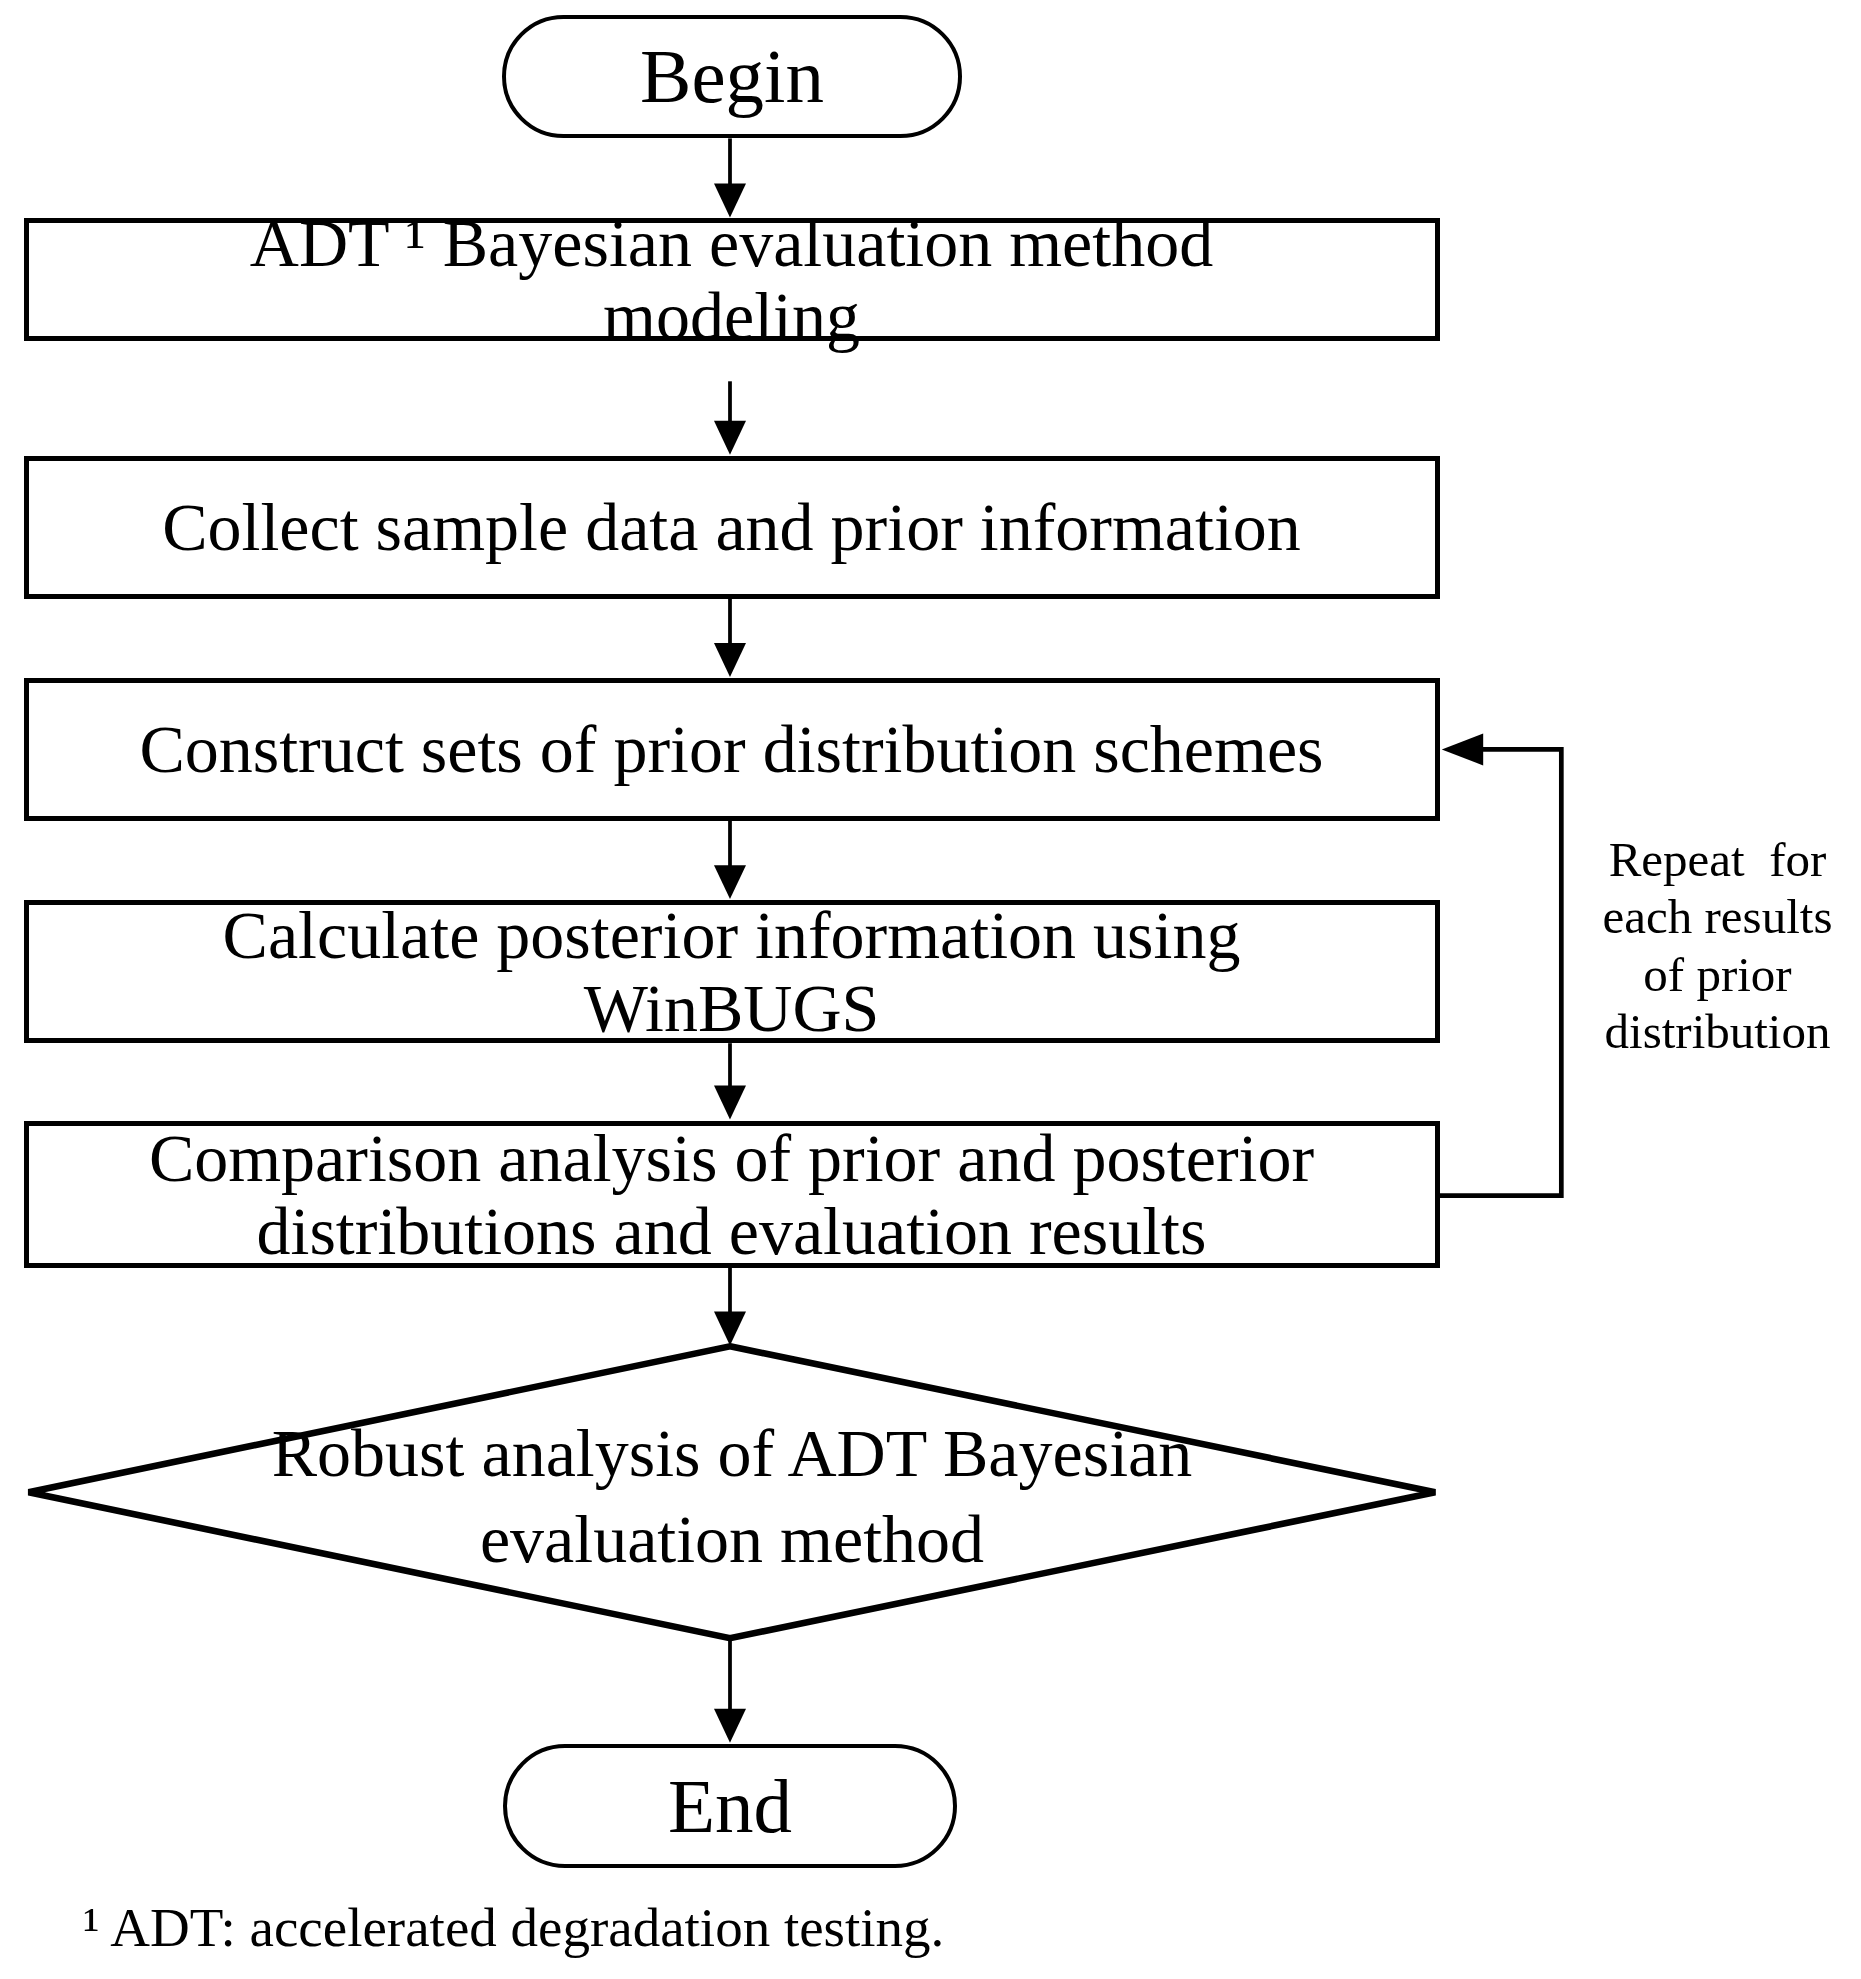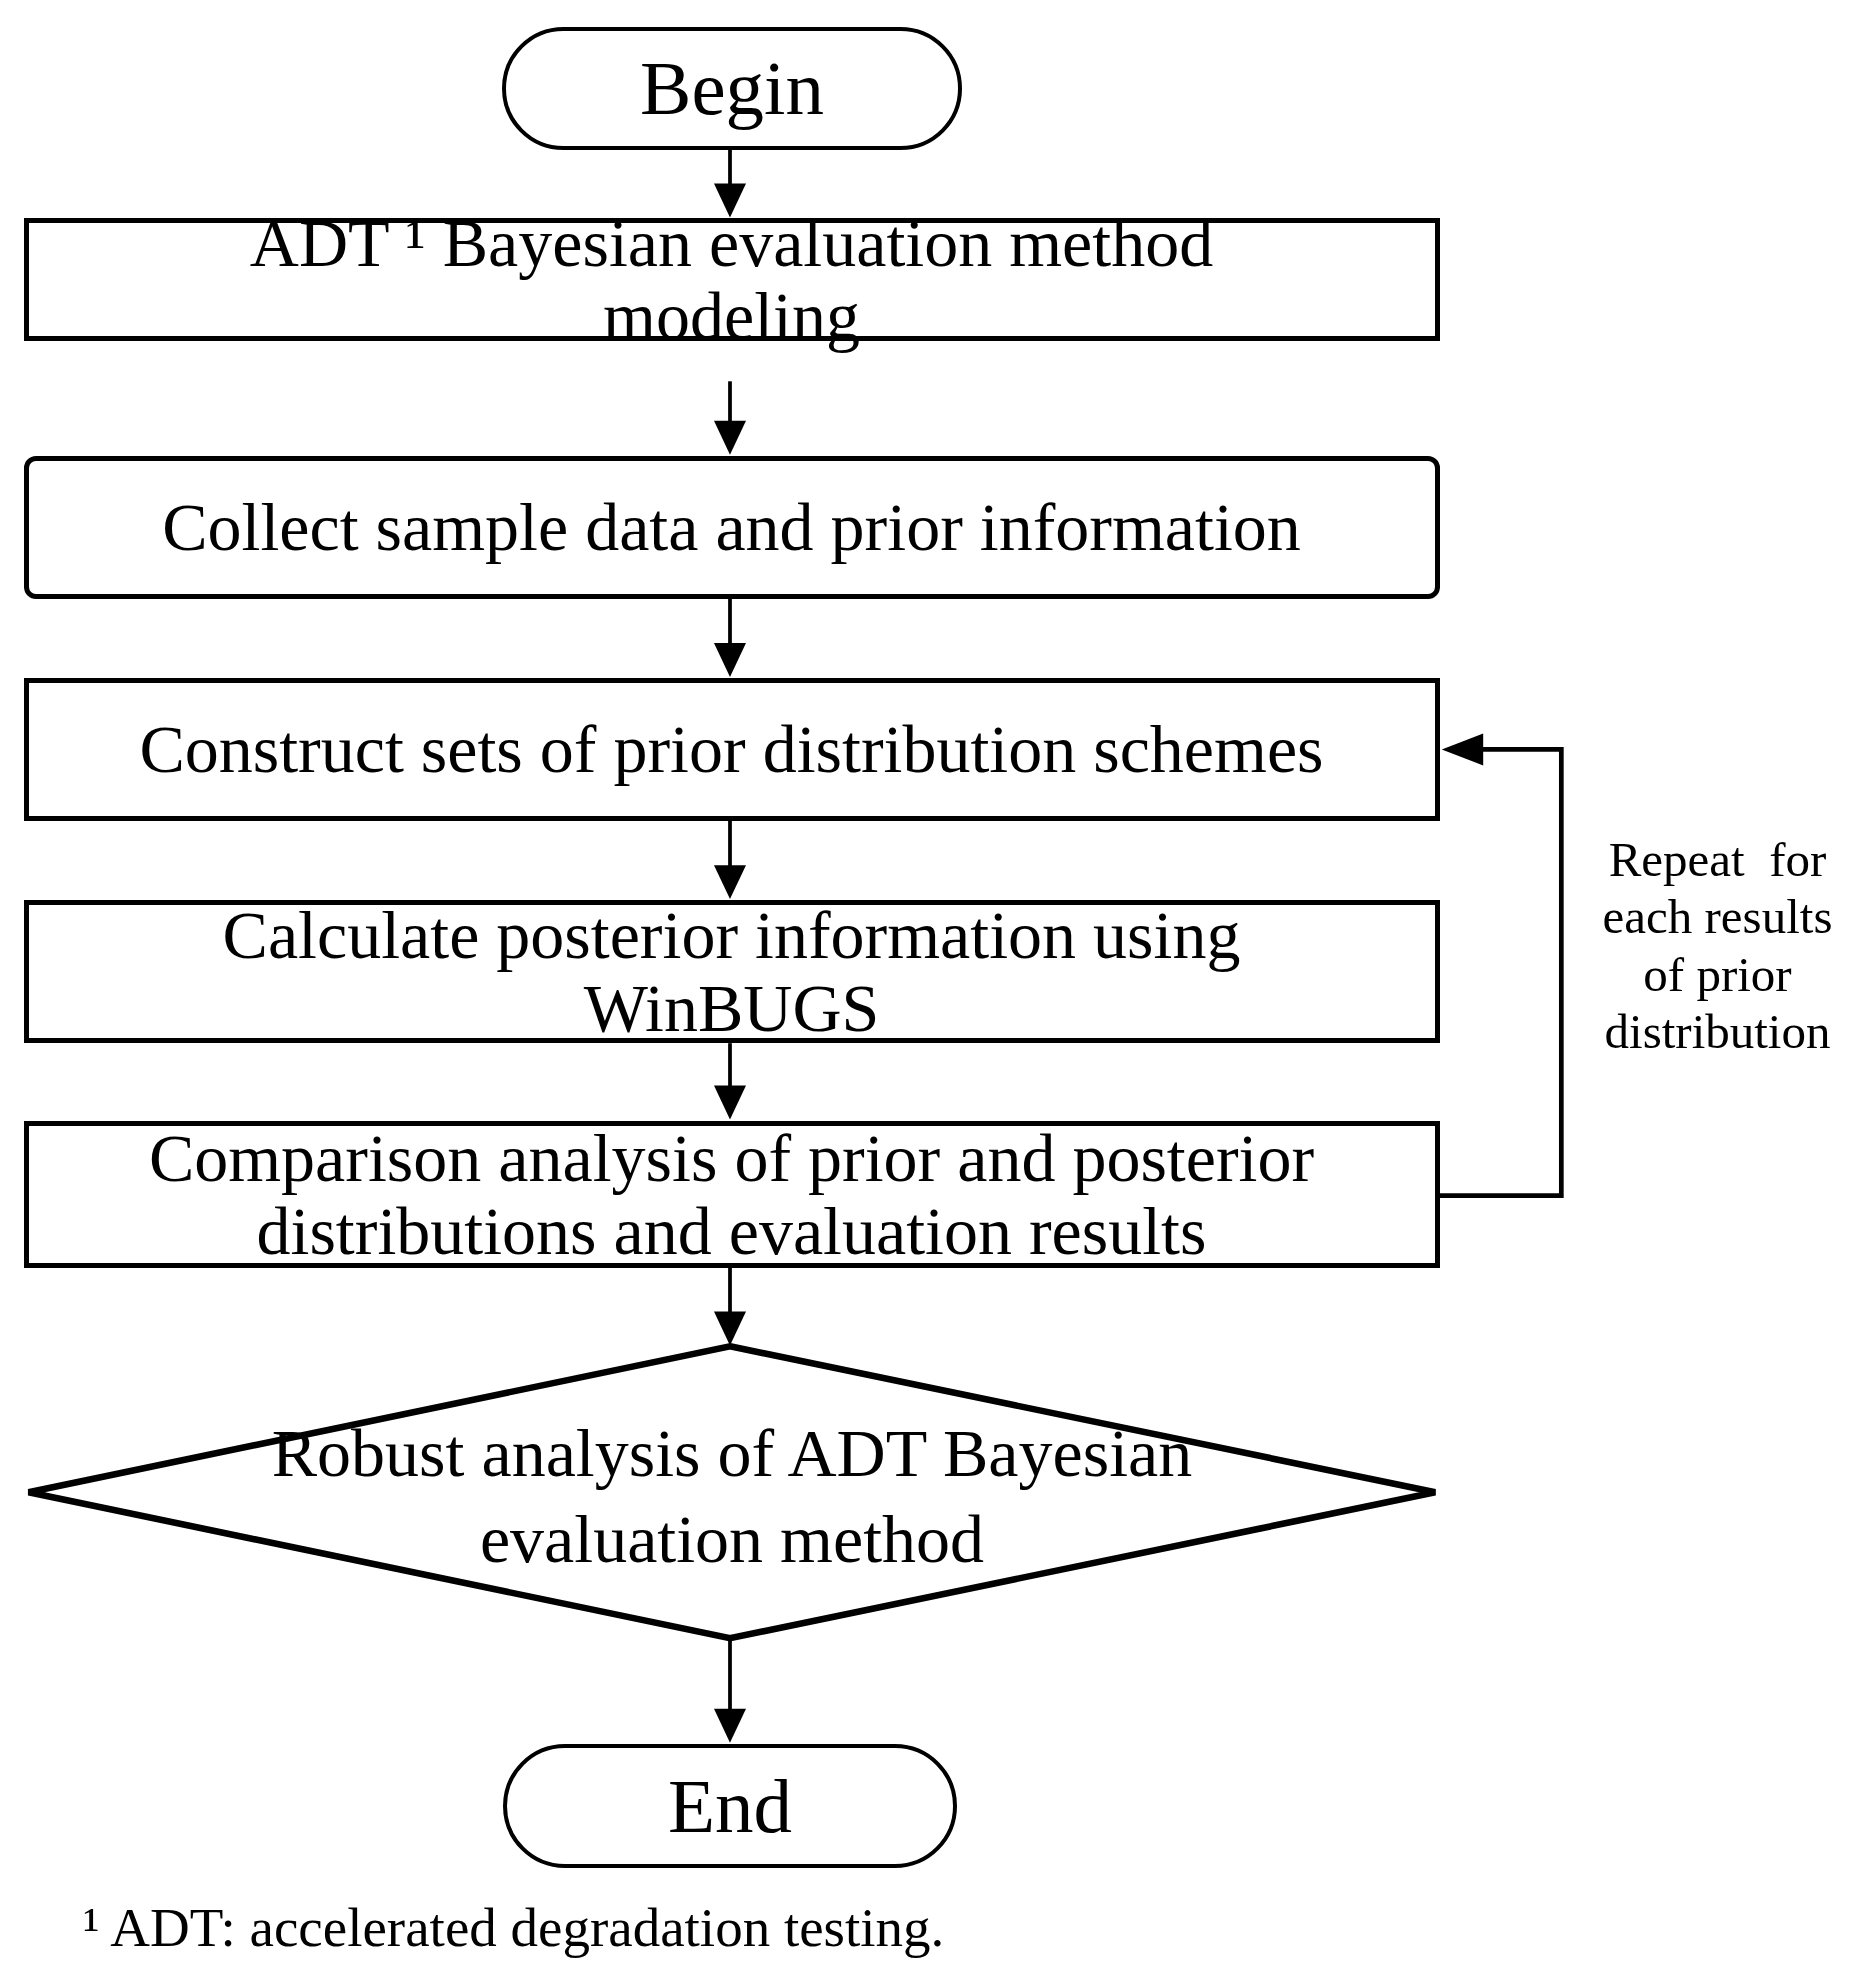--- a/index.html
+++ b/index.html
@@ -110,30 +110,30 @@
     <line x1="775" y1="1346" x2="775" y2="1398"></line>
     <polygon points="775,1429 758,1393 792,1393" stroke="none"></polygon>
 
     <line x1="775" y1="1740" x2="775" y2="1820"></line>
     <polygon points="775,1851 758,1815 792,1815" stroke="none"></polygon>
   </g>
 
   <polygon points="775,1430 1524,1585 775,1740 30,1585" fill="#ffffff" stroke="#000000" stroke-width="7"></polygon>
 </svg>
 
-<div class="node stadium" style="left:502px; top:15px; width:460px; height:123px;margin-top:12px;">
+<div class="node stadium" style="left:502px; top:15px; width:460px; height:123px;">
   <div class="terminal-label">Begin</div>
 </div>
 
 <div class="node process" style="top:218px; height:123px;">
   <div class="box-line">ADT ¹ Bayesian evaluation method</div>
   <div class="box-line">modeling</div>
 </div>
 
-<div class="node process" style="top:456px; height:143px;border-radius:12px;">
+<div class="node process" style="top:456px; height:143px;">
   <div class="box-line">Collect sample data and prior information</div>
 </div>
 
 <div class="node process" style="top:678px; height:143px;">
   <div class="box-line">Construct sets of prior distribution schemes</div>
 </div>
 
 <div class="node process" style="top:900px; height:143px;">
   <div class="box-line">Calculate posterior information using</div>
   <div class="box-line">WinBUGS</div>

